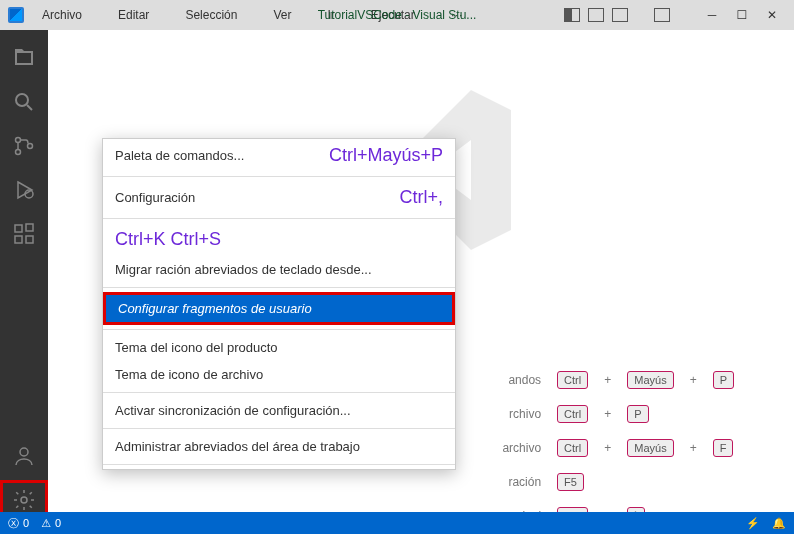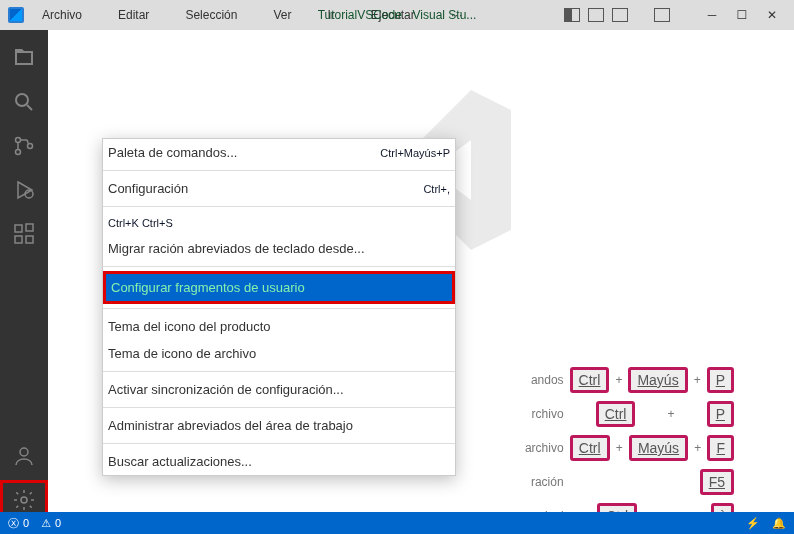--- a/index.html
+++ b/index.html
@@ -24,29 +24,29 @@
     .sidebar-icon { width: 48px; height: 40px; display: flex; align-items: center; justify-content: center; color: #858585; cursor: pointer; }
     .sidebar-icon svg { width: 24px; height: 24px; }
     .sidebar-bottom { margin-top: auto; }
     .gear-highlight { border: 3px solid #d00; position: relative; }
     
     .editor { flex: 1; position: relative; background: #fff; }
     .watermark { position: absolute; top: 40px; left: 50%; transform: translateX(-50%); width: 200px; height: 200px; opacity: 0.08; }
     .watermark svg { width: 100%; height: 100%; fill: #000; }
     
     .bg-shortcuts { position: absolute; right: 60px; top: 340px; font-size: 12px; color: #777; }
-    .bg-row { display: flex; align-items: center; gap: 6px; margin-bottom: 14px; height: 20px; justify-content: space-between; }
+    .bg-row { display: flex; align-items: center; gap: 16px; margin-bottom: 14px; height: 20px; }
     .bg-label { min-width: 40px; text-align: right; }
-    .kbd { display: inline-block; padding: 2px 6px; background: #eee; border: 3px solid #be185d; border-radius: 3px; font-size: 14px; color: #555; text-decoration: underline; }
+    .kbd { display: inline-block; padding: 2px 6px; background: #eee; border: 1px solid #be185d; border-radius: 3px; font-size: 11px; color: #555; }
     
     .context-menu { position: absolute; top: 108px; left: 54px; width: 354px; background: #fff; box-shadow: 0 4px 16px rgba(0,0,0,0.25); border: 1px solid #ccc; font-size: 13px; color: #333; z-index: 100; }
-    .ctx-item { padding: 6px 5px; display: flex; justify-content: space-between; align-items: center; cursor: pointer; }
-    .ctx-item.highlight { background: #0066cc; color: #86efac; border: 3px solid #d00; }
+    .ctx-item { padding: 6px 12px; display: flex; justify-content: space-between; align-items: center; cursor: pointer; }
+    .ctx-item.highlight { background: #0066cc; color: #ffffff; border: 3px solid #d00; font-style: italic; }
     .ctx-sep { height: 1px; background: #ddd; margin: 4px 0; }
-    .ctx-shortcut { color: #0f172a; font-size: 11px; }
+    .ctx-shortcut { color: #6d28d9; font-size: 18px; }
     
     .statusbar { position: absolute; bottom: 0; left: 0; right: 0; height: 22px; background: #0066cc; color: #fff; display: flex; align-items: center; padding: 0 8px; font-size: 11px; }
     .status-item { display: flex; align-items: center; gap: 4px; margin-right: 12px; }
     .statusbar .right { margin-left: auto; display: flex; gap: 12px; }
   </style>
 </head>
 <body>
 
 <div class="titlebar">
   <div class="logo"></div>
@@ -196,23 +196,20 @@
         </div>
         <div class="ctx-sep"></div>
         <div class="ctx-item">
           <span>Activar sincronización de configuración...</span>
         </div>
         <div class="ctx-sep"></div>
         <div class="ctx-item">
           <span>Administrar abreviados del área de trabajo</span>
         </div>
         <div class="ctx-sep"></div>
-        <div class="ctx-item">
-          <span>Buscar actualizaciones...</span>
-        </div>
       </div>
   </div>
 </div>
 
 <div class="statusbar">
   <div class="status-item">
     <span>ⓧ</span>
     <span>0</span>
   </div>
   <div class="status-item">

